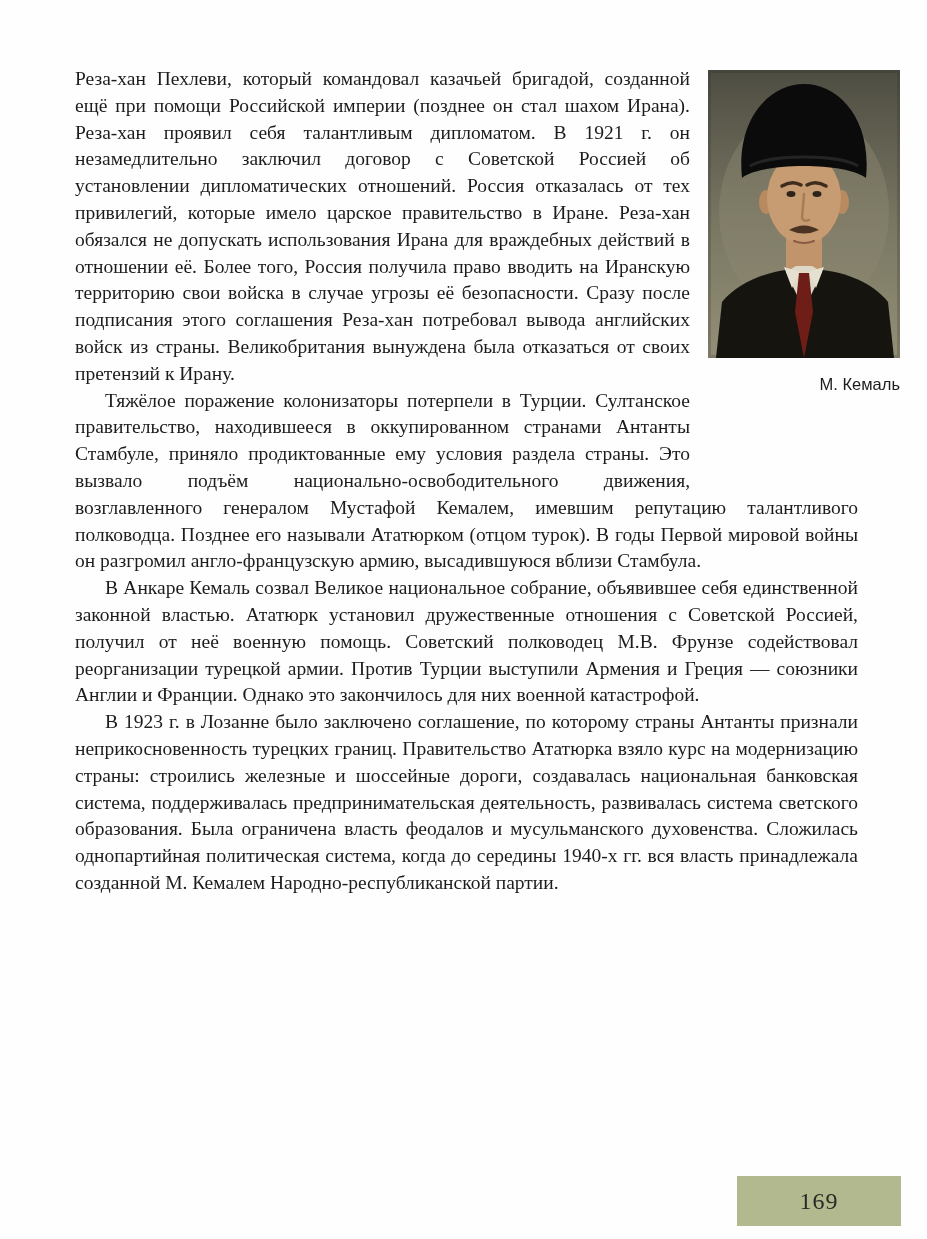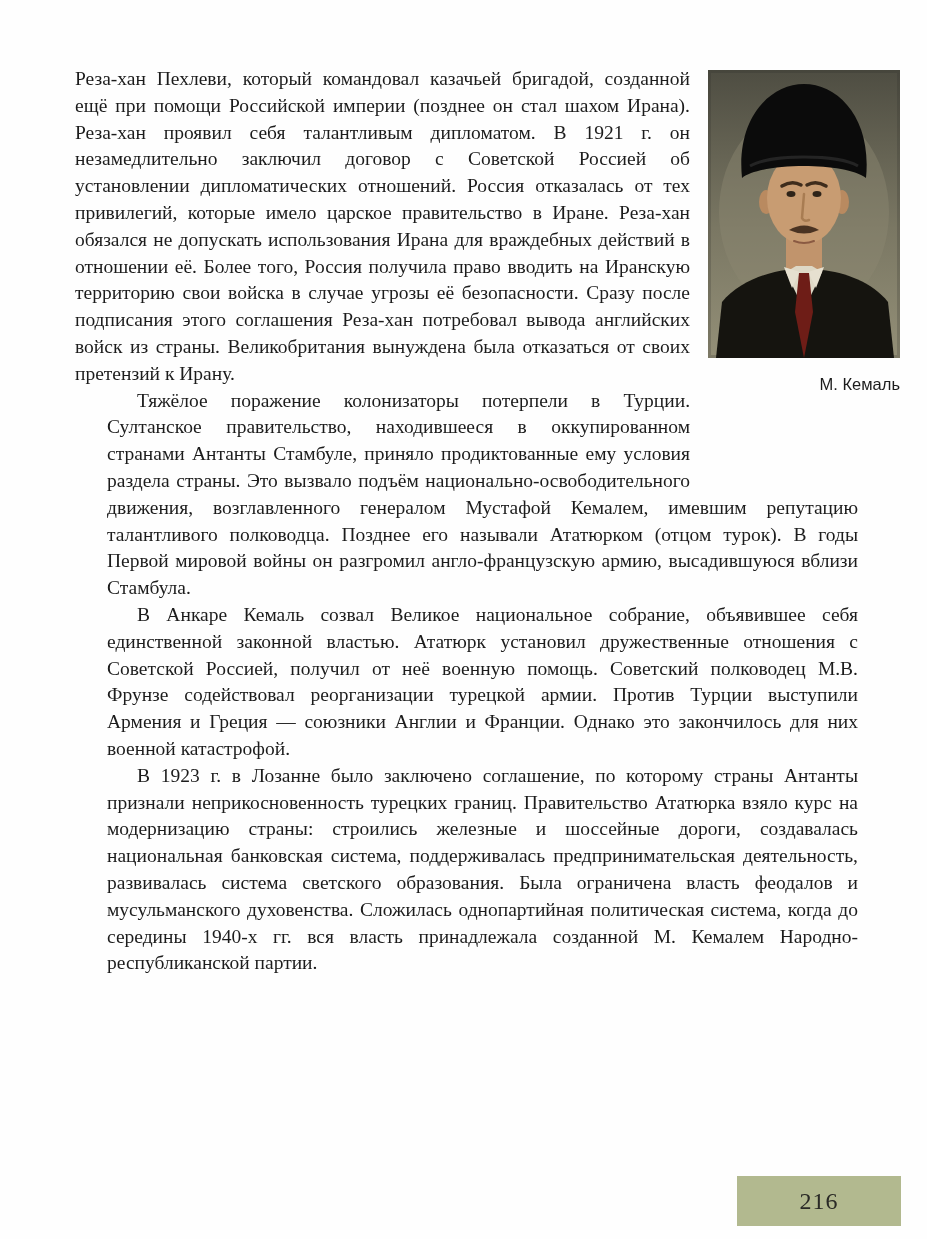--- a/index.html
+++ b/index.html
@@ -43,21 +43,20 @@
     padding-left: 4px;
     text-align: right;
     color: #1c1c1c;
   }
   p.para {
     margin: 0;
     padding: 0;
   }
   p.para.indent {
     text-indent: 30px;
-    margin-left: 32px;
   }
   .it { }
   .rm { font-style: normal; }
   .footer-box {
     position: absolute;
     right: 26px;
     bottom: 13px;
     width: 164px;
     height: 50px;
     background: #b2b98f;
@@ -126,14 +125,14 @@
   <div>
       <p class="para"><span class="it">Реза-хан Пехлеви</span><span class="rm">, который командовал казачьей бригадой, созданной ещё при помощи Российской империи (позднее он стал шахом Ирана). Реза-хан проявил себя талантливым дипломатом. В </span><span class="it">1921</span><span class="rm"> г. он незамедлительно заключил </span><span class="it">договор с Советской Россией</span><span class="rm"> об установлении дипломатических отношений. Россия отказалась от тех привилегий, которые имело царское правительство в Иране. Реза-хан обязался не допускать использования Ирана для враждебных действий в отношении её. Более того, Россия получила право вводить на Иранскую территорию свои войска в случае угрозы её безопасности. Сразу после подписания этого соглашения Реза-хан потребовал вывода английских войск из страны. Великобритания вынуждена была отказаться от своих претензий к Ирану.</span></p>
       <p class="para indent"><span class="rm">Тяжёлое поражение колонизаторы потерпели в </span><span class="it">Турции</span><span class="rm">. Султанское правительство, находившееся в оккупированном странами Антанты Стамбуле, приняло продиктованные ему условия раздела страны. Это вызвало </span><span class="it">подъём национально-освободительного движения</span><span class="rm">, возглавленного генералом </span><span class="it">Мустафой Кемалем</span><span class="rm">, имевшим репутацию талантливого полководца. Позднее его называли </span><span class="it">Ататюрком</span><span class="rm"> (отцом турок). В годы Первой мировой войны он разгромил англо-французскую армию, высадившуюся вблизи Стамбула.</span></p>
       <p class="para indent"><span class="rm">В Анкаре Кемаль созвал </span><span class="it">Великое национальное собрание</span><span class="rm">, объявившее себя единственной законной властью. Ататюрк установил дружественные отношения с Советской Россией, получил от неё военную помощь. Советский полководец М.В. Фрунзе содействовал реорганизации турецкой армии. Против Турции выступили Армения и Греция — союзники Англии и Франции. Однако это закончилось для них военной катастрофой.</span></p>
       <p class="para indent"><span class="rm">В </span><span class="it">1923</span><span class="rm"> г. в </span><span class="it">Лозанне</span><span class="rm"> было заключено соглашение, по которому страны Антанты признали </span><span class="it">неприкосновенность турецких границ</span><span class="rm">. Правительство Ататюрка взяло курс на модернизацию страны: строились железные и шоссейные дороги, создавалась национальная банковская система, поддерживалась предпринимательская деятельность, развивалась система светского образования. Была ограничена власть феодалов и мусульманского духовенства. Сложилась однопартийная политическая система, когда до середины 1940-х гг. вся власть принадлежала созданной М. Кемалем </span><span class="it">Народно-республиканской партии</span><span class="rm">.</span></p>
     </div>
 
 </div>
 
 <div class="footer-box" style="background: rgb(178, 185, 143);">
-  <span class="page-num">216</span>
+  <span class="page-num">169</span>
 </div>
 
 </body></html>

